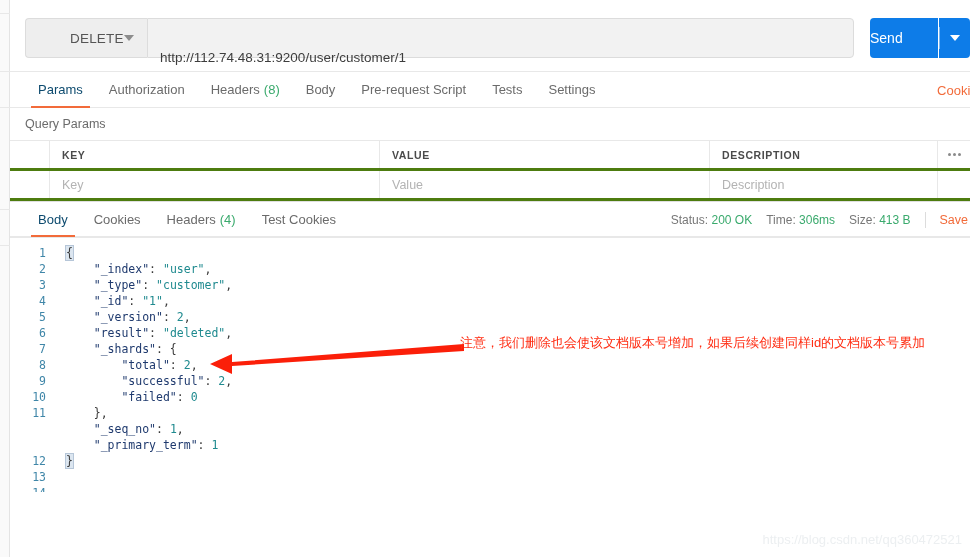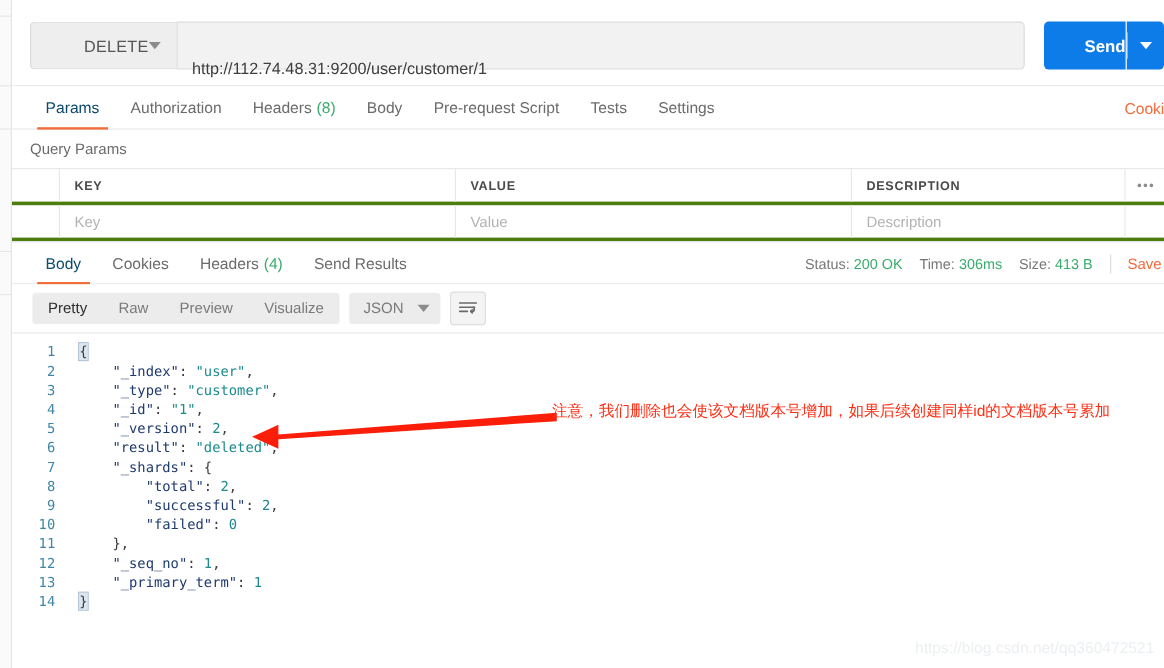--- a/index.html
+++ b/index.html
@@ -72,22 +72,22 @@
   .url-text {
     font-size: 13.5px; color: #3d3d3d;
     padding-left: 12px;
     white-space: nowrap; overflow: hidden; margin-top: 38px;
   }
   .send-btn {
     position: absolute; left: 860px; top: 18px;
     width: 68px; height: 40px;
     background: #0d7ce8;
     border-radius: 4px 0 0 4px;
-    display: flex; align-items: center; justify-content: flex-end;
-    color: #fff; font-size: 14px; font-weight: bold;
+    display: flex; align-items: center; justify-content: flex-start;
+    color: #fff; font-size: 14px; font-weight: normal;
     cursor: pointer;
   }
   .send-caret-btn {
     position: absolute; left: 929px; top: 18px;
     width: 31px; height: 40px;
     background: #0d7ce8;
     border-radius: 0 4px 4px 0;
     display: flex; align-items: center; justify-content: center;
     cursor: pointer;
   }
@@ -396,74 +396,55 @@
           <span>Body</span>
         </div>
         <div class="tab">
           <span>Cookies</span>
         </div>
         <div class="tab">
           <span>Headers</span>
           <span class="cnt">(4)</span>
         </div>
         <div class="tab">
-          <span>Send Results</span>
+          <span>Test Cookies</span>
         </div>
         <div class="resp-meta">
         <span>
           <span>Status:</span>
           <span class="v">200 OK</span>
         </span>
         <span>
           <span>Time:</span>
           <span class="v">306ms</span>
         </span>
         <span>
           <span>Size:</span>
           <span class="v">413 B</span>
         </span>
         <span class="meta-sep"></span>
         <span class="save-link">Save</span>
       </div>
     </div>
 
-    <div class="fmt-bar">
-      <div class="seg-group" id="fmtSegs">
-          <div class="seg active">Pretty</div>
-          <div class="seg">Raw</div>
-          <div class="seg">Preview</div>
-          <div class="seg">Visualize</div>
-        </div>
-      <div class="json-select">
-        <span class="lbl">JSON</span>
-        <span class="caret-down" style="margin-right:0;"></span>
-      </div>
-      <div class="wrap-btn">
-        <svg width="16" height="14" viewBox="0 0 16 14">
-          <path d="M1 2.5 H15 M1 6 H13.5 M1 9.5 H7.5" stroke="#6a6a6a" stroke-width="1.3" fill="none" stroke-linecap="round"></path>
-          <path d="M12.5 6 a2.6 2.6 0 0 1 0 3.5 L10.5 9.5" stroke="#6a6a6a" stroke-width="1.3" fill="none" stroke-linecap="round"></path>
-          <path d="M11.6 8.2 L10.2 9.5 L11.6 10.8" stroke="#6a6a6a" stroke-width="1.3" fill="none" stroke-linecap="round" stroke-linejoin="round"></path>
-        </svg>
-      </div>
-    </div>
 
     <div class="code-wrap">
       <div class="gutter" id="gutter">
           <div class="code-line" style="padding-right: 8px;">1</div>
           <div class="code-line" style="padding-right: 8px;">2</div>
           <div class="code-line" style="padding-right: 8px;">3</div>
           <div class="code-line" style="padding-right: 8px;">4</div>
           <div class="code-line" style="padding-right: 8px;">5</div>
           <div class="code-line" style="padding-right: 8px;">6</div>
           <div class="code-line" style="padding-right: 8px;">7</div>
           <div class="code-line" style="padding-right: 8px;">8</div>
           <div class="code-line" style="padding-right: 8px;">9</div>
           <div class="code-line" style="padding-right: 8px;">10</div>
           <div class="code-line" style="padding-right: 8px;">11</div>
-          <div class="code-line" style="padding-right: 8px;">12</div>
+          <div class="code-line" style="padding-right: 8px; margin-top: 32px;">12</div>
           <div class="code-line" style="padding-right: 8px;">13</div>
           <div class="code-line" style="padding-right: 8px;">14</div>
         </div>
       <div class="code-body" id="codeBody"><div class="code-line"><span class="tk-brace brace-hl">{</span></div><div class="code-line"><span class="tk-punc">    </span><span class="tk-key">"_index"</span><span class="tk-punc">: </span><span class="tk-str">"user"</span><span class="tk-punc">,</span></div><div class="code-line"><span class="tk-punc">    </span><span class="tk-key">"_type"</span><span class="tk-punc">: </span><span class="tk-str">"customer"</span><span class="tk-punc">,</span></div><div class="code-line"><span class="tk-punc">    </span><span class="tk-key">"_id"</span><span class="tk-punc">: </span><span class="tk-str">"1"</span><span class="tk-punc">,</span></div><div class="code-line"><span class="tk-punc">    </span><span class="tk-key">"_version"</span><span class="tk-punc">: </span><span class="tk-num">2</span><span class="tk-punc">,</span></div><div class="code-line"><span class="tk-punc">    </span><span class="tk-key">"result"</span><span class="tk-punc">: </span><span class="tk-str">"deleted"</span><span class="tk-punc">,</span></div><div class="code-line"><span class="tk-punc">    </span><span class="tk-key">"_shards"</span><span class="tk-punc">: {</span></div><div class="code-line"><span class="tk-punc">        </span><span class="tk-key">"total"</span><span class="tk-punc">: </span><span class="tk-num">2</span><span class="tk-punc">,</span></div><div class="code-line"><span class="tk-punc">        </span><span class="tk-key">"successful"</span><span class="tk-punc">: </span><span class="tk-num">2</span><span class="tk-punc">,</span></div><div class="code-line"><span class="tk-punc">        </span><span class="tk-key">"failed"</span><span class="tk-punc">: </span><span class="tk-num">0</span></div><div class="code-line"><span class="tk-punc">    </span><span class="tk-punc">},</span></div><div class="code-line"><span class="tk-punc">    </span><span class="tk-key">"_seq_no"</span><span class="tk-punc">: </span><span class="tk-num">1</span><span class="tk-punc">,</span></div><div class="code-line"><span class="tk-punc">    </span><span class="tk-key">"_primary_term"</span><span class="tk-punc">: </span><span class="tk-num">1</span></div><div class="code-line"><span class="tk-brace brace-hl">}</span></div></div>
     </div>
 
   </div>
 
   <svg class="arrow-svg" width="268" height="34" viewBox="0 0 268 34">
     <path d="M266 2 L34 20 L34 12 L12 22 L34 32 L34 24 L266 9 Z" fill="#fb1f09"></path>

